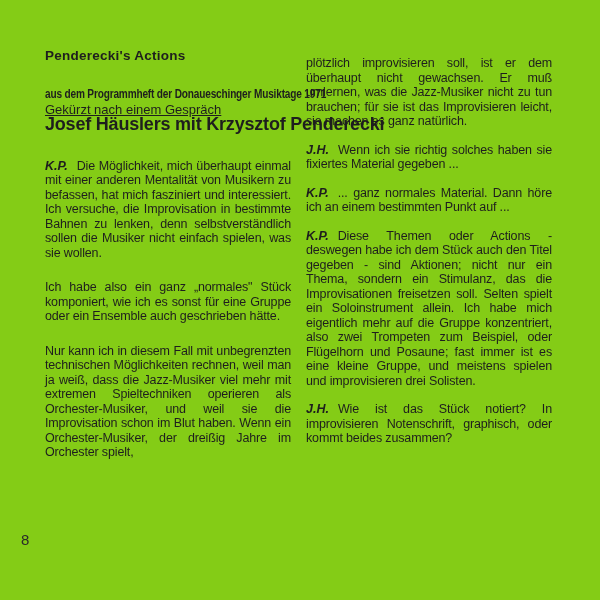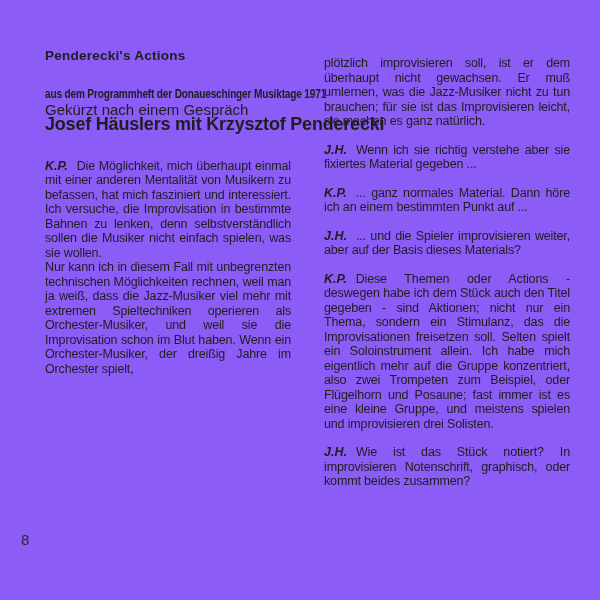--- a/index.html
+++ b/index.html
@@ -4,70 +4,71 @@
 <style>
   html, body {
     margin: 0;
     padding: 0;
     background: #e9e9e7;
   }
   .page {
     position: relative;
     width: 600px;
     height: 600px;
-    background: #8b5cf6;
+    background: #84cc16;
     overflow: hidden;
     font-family: "Liberation Sans", "DejaVu Sans", sans-serif;
     color: #1e1e1e;
   }
   .col {
     position: absolute;
     width: 246px;
     font-size: 12.5px;
     line-height: 14.5px;
     letter-spacing: -0.15px;
     text-align: justify;
     color: #1e1e1e;
   }
   .col-left  { left: 45px;  top: 49px; }
-  .col-right { left: 324px; top: 56px; }
+  .col-right { left: 306px; top: 56px; }
 
   .doc-title {
     font-weight: bold;
     font-size: 13.5px;
     letter-spacing: 0.25px;
     margin: 0 0 23px 0;
     text-align: left;
     white-space: nowrap;
   }
   .header-block { margin: 0 0 27px 0; text-align: left; }
   .source-line {
     font-weight: bold;
     font-size: 12px;
     line-height: 15px;
     letter-spacing: -0.2px;
     transform: scaleX(0.84);
     transform-origin: 0 50%;
     white-space: nowrap;
   }
   .subtitle-1 {
-    font-size: 15px;
+    font-size: 13px;
     line-height: 15px;
     letter-spacing: 0;
+    text-decoration: underline;
   }
   .subtitle-2 {
     font-weight: bold;
     font-size: 18px;
     line-height: 15px;
     letter-spacing: -0.2px;
     white-space: nowrap;
   }
 
   .para { margin: 0 0 14px 0; }
-  .para.cont { margin-bottom: 0; }
+  .para.cont { margin-bottom: 0; margin-top: 20px; }
   .para:last-child { margin-bottom: 0; }
   .spk {
     font-weight: bold;
     margin-right: 9px;
     letter-spacing: 0;
     font-style: italic;
   }
   .spk:empty { margin-right: 0; }
 
   .page-number {
@@ -90,34 +91,34 @@
 
     <div class="header-block">
       <div class="source-line">aus dem Programmheft der Donaueschinger Musiktage 1971</div>
       <div class="subtitle-1">Gekürzt nach einem Gespräch</div>
       <div class="subtitle-2">Josef Häuslers mit Krzysztof Penderecki</div>
     </div>
 
 
     <p class="para cont"><b class="spk">K.P.</b><span>Die Möglichkeit, mich überhaupt einmal mit einer anderen Mentalität von Musikern zu befassen, hat mich fasziniert und interessiert. Ich versuche, die Improvisation in bestimmte Bahnen zu lenken, denn selbstverständlich sollen die Musiker nicht einfach spielen, was sie wollen.</span></p>
 
+    <p class="para cont"><b class="spk"></b><span>Ich habe also ein ganz „normales" Stück komponiert, wie ich es sonst für eine Gruppe oder ein Ensemble auch geschrieben hätte.</span></p>
 
     <p class="para cont"><b class="spk"></b><span>Nur kann ich in diesem Fall mit unbegrenzten technischen Möglichkeiten rechnen, weil man ja weiß, dass die Jazz-Musiker viel mehr mit extremen Spieltechniken operieren als Orchester-Musiker, und weil sie die Improvisation schon im Blut haben. Wenn ein Orchester-Musiker, der dreißig Jahre im Orchester spielt,</span></p>
 
   </div>
 
   <div class="col col-right">
 
     <p class="para"><b class="spk"></b><span>plötzlich improvisieren soll, ist er dem überhaupt nicht gewachsen. Er muß umlernen, was die Jazz-Musiker nicht zu tun brauchen; für sie ist das Improvisieren leicht, sie machen es ganz natürlich.</span></p>
 
-    <p class="para"><b class="spk">J.H.</b><span>Wenn ich sie richtig verstehe aber sie fixiertes Material gegeben ...</span></p>
+    <p class="para"><b class="spk">J.H.</b><span>Wenn ich sie richtig solches haben sie fixiertes Material gegeben ...</span></p>
 
     <p class="para"><b class="spk">K.P.</b><span>... ganz normales Material. Dann höre ich an einem bestimmten Punkt auf ...</span></p>
 
-    <p class="para"><b class="spk">J.H.</b><span>... und die Spieler improvisieren weiter, aber auf der Basis dieses Materials?</span></p>
 
     <p class="para"><b class="spk">K.P.</b><span>Diese Themen oder Actions - deswegen habe ich dem Stück auch den Titel gegeben - sind Aktionen; nicht nur ein Thema, sondern ein Stimulanz, das die Improvisationen freisetzen soll. Selten spielt ein Soloinstrument allein. Ich habe mich eigentlich mehr auf die Gruppe konzentriert, also zwei Trompeten zum Beispiel, oder Flügelhorn und Posaune; fast immer ist es eine kleine Gruppe, und meistens spielen und improvisieren drei Solisten.</span></p>
 
     <p class="para"><b class="spk">J.H.</b><span>Wie ist das Stück notiert? In improvisieren Notenschrift, graphisch, oder kommt beides zusammen?</span></p>
 
 
   </div>
 
   <div class="page-number">8</div>
 

